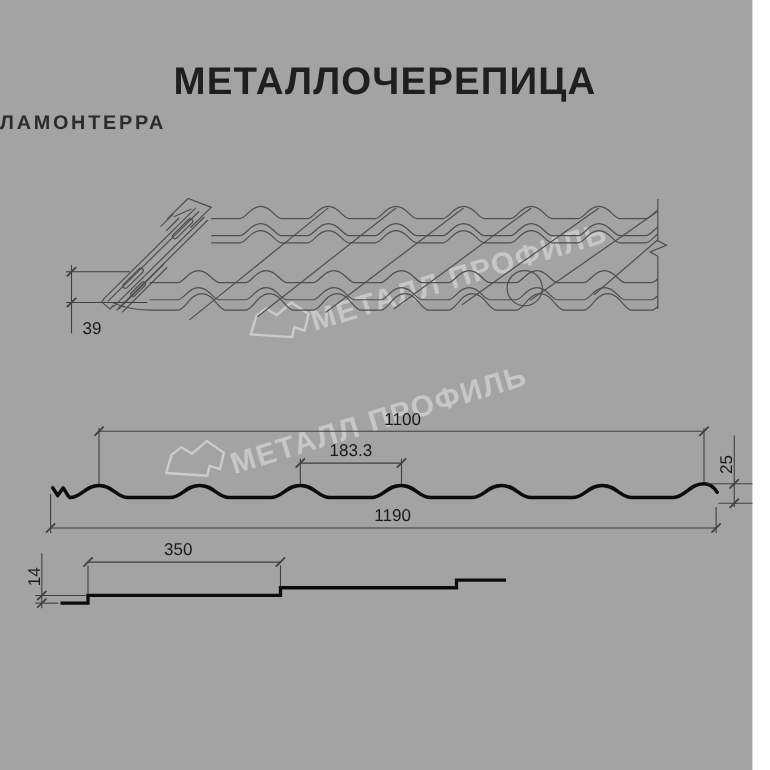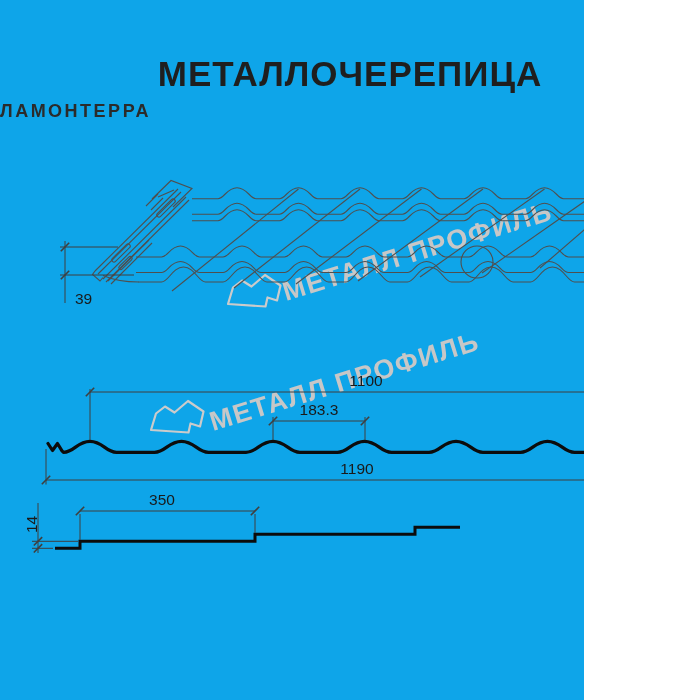--- a/index.html
+++ b/index.html
@@ -1,16 +1,16 @@
 <!DOCTYPE html>
 <html><head>
 <meta charset="utf-8">
 <style>
   html,body{margin:0;padding:0;background:#fff;}
-  .page{position:relative;width:584px;height:700px;background:#0ea5e9;overflow:hidden;
+  .page{position:relative;width:684px;height:700px;background:#a3a3a3;overflow:hidden;
         font-family:"Liberation Sans",sans-serif;}
   .title{position:absolute;top:54px;left:0;width:700px;text-align:center;
          font-size:35px;font-weight:bold;letter-spacing:1px;color:#1f1f1f;}
   .subtitle{position:absolute;top:101px;left:0;width:700px;text-align:left;
             font-size:18px;font-weight:bold;letter-spacing:2.5px;color:#2b2b2b;}
   svg{position:absolute;top:0;left:0;}
   .dim-label{font-family:"Liberation Sans",sans-serif;font-size:15.5px;fill:#1a1a1a;}
   .wm-text{font-family:"Liberation Sans",sans-serif;font-size:27px;font-weight:bold;
            letter-spacing:1.5px;fill:#c7c7c7;}
 </style>

